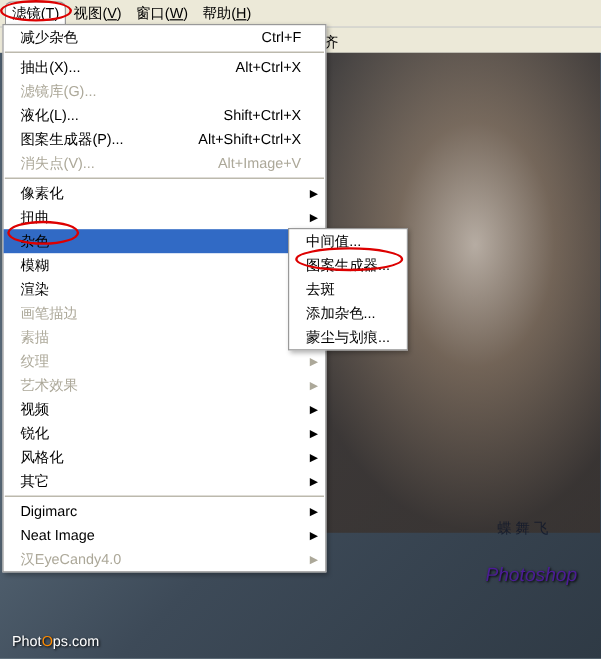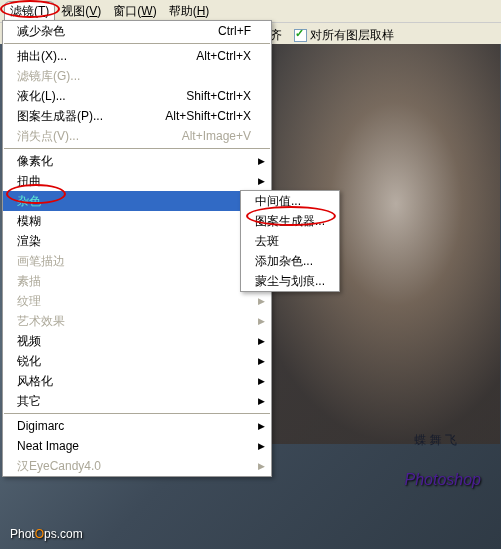--- a/index.html
+++ b/index.html
@@ -18,21 +18,21 @@
 
 .canvas { position: absolute; top: 44px; left: 0; right: 0; bottom: 0; background: linear-gradient(135deg, #4a5a6a 0%, #5a6b7a 30%, #3d4a58 60%, #2f3a45 100%); }
 .canvas::before { content: ""; position: absolute; top: 0; left: 240px; width: 260px; height: 400px; background: radial-gradient(ellipse at 60% 40%, #e8d4c0 0%, #8a7058 30%, #3a2f28 70%); opacity: 0.7; }
 
 .dropdown { position: absolute; top: 20px; left: 2px; width: 270px; background: #fff; border: 1px solid #999; box-shadow: 2px 2px 4px rgba(0,0,0,0.3); z-index: 10; text-align: right; }
 .dropdown .row { height: 20px; display: flex; align-items: center; padding: 0 20px 0 14px; position: relative; cursor: default; }
 .dropdown .row.disabled { color: #aca899; }
 .dropdown .row .shortcut { position: absolute; right: 20px; }
 .dropdown .row .arrow { position: absolute; right: 6px; font-size: 9px; }
 .dropdown .sep { height: 1px; background: #aca899; margin: 2px 1px; }
-.dropdown .row.highlight { background: #316ac5; color: #5eead4; }
+.dropdown .row.highlight { background: #316ac5; color: #000000; }
 
 .submenu { position: absolute; top: 190px; left: 240px; width: 100px; background: #fff; border: 1px solid #999; box-shadow: 2px 2px 4px rgba(0,0,0,0.3); z-index: 11; }
 .submenu .row { height: 20px; display: flex; align-items: center; padding: 0 10px 0 14px; cursor: default; }
 
 .oval { position: absolute; border: 2px solid #d00; border-radius: 50%; pointer-events: none; z-index: 20; }
 .oval.o1 { top: 0px; left: 0px; width: 60px; height: 18px; }
 .oval.o2 { top: 184px; left: 6px; width: 60px; height: 20px; }
 .oval.o3 { top: 206px; left: 246px; width: 90px; height: 20px; }
 
 .watermark { position: absolute; right: 20px; bottom: 60px; color: #4c1d95; font-family: Liberation Sans, sans-serif; font-style: italic; font-size: 16px; text-shadow: 1px 1px 2px #000; }
@@ -48,24 +48,20 @@
   <div class="menu-item"><span>视图</span>(<span class="key">V</span>)</div>
   <div class="menu-item"><span>窗口</span>(<span class="key">W</span>)</div>
   <div class="menu-item"><span>帮助</span>(<span class="key">H</span>)</div>
 </div>
 
 <div class="toolbar">
   <div class="right">
     <label class="cb">
         <span class="cb-box checked"></span>
         <span>对齐</span>
-      </label>
-    <label class="cb">
-        <span class="cb-box checked"></span>
-        <span>对所有图层取样</span>
       </label>
   </div>
 </div>
 
 <div class="canvas"></div>
 
 <div class="dropdown">
   <div class="row">
       <span>减少杂色</span>
       <span class="shortcut">Ctrl+F</span>

